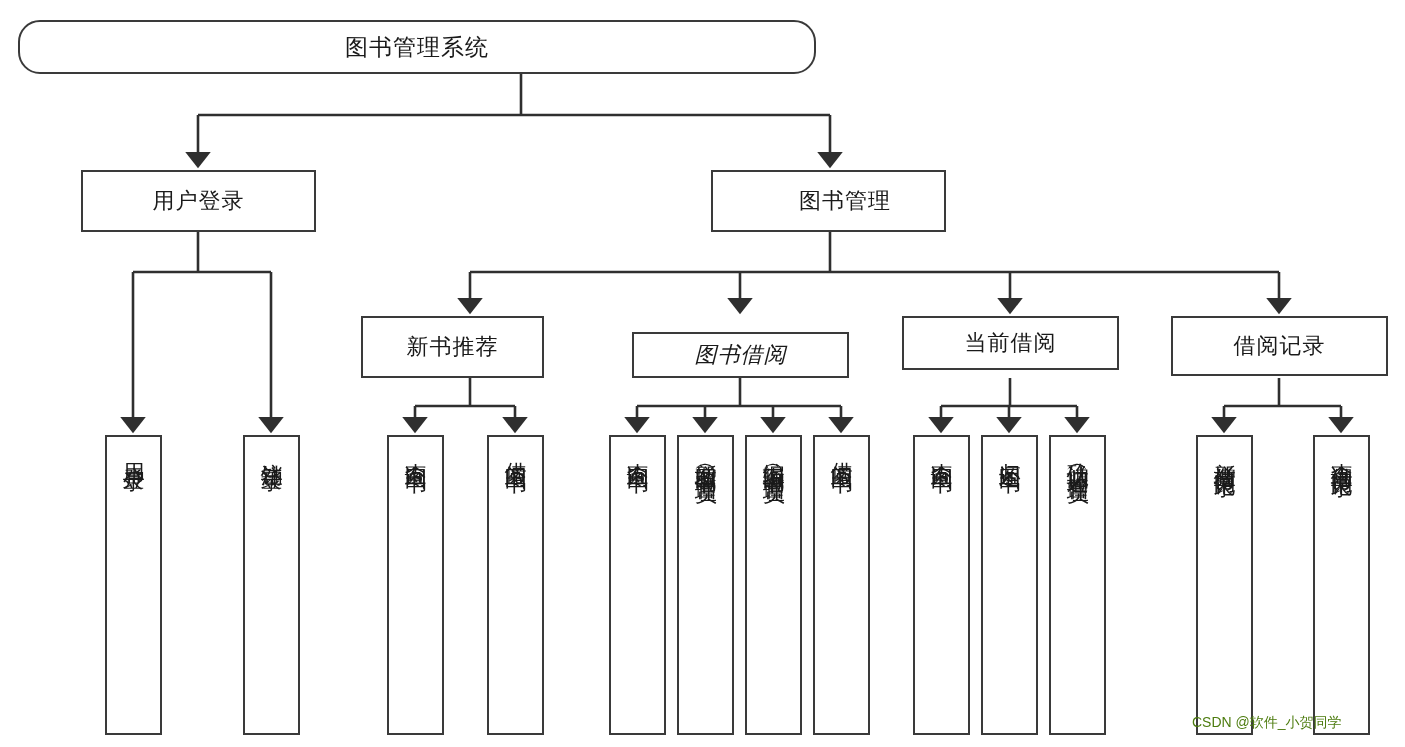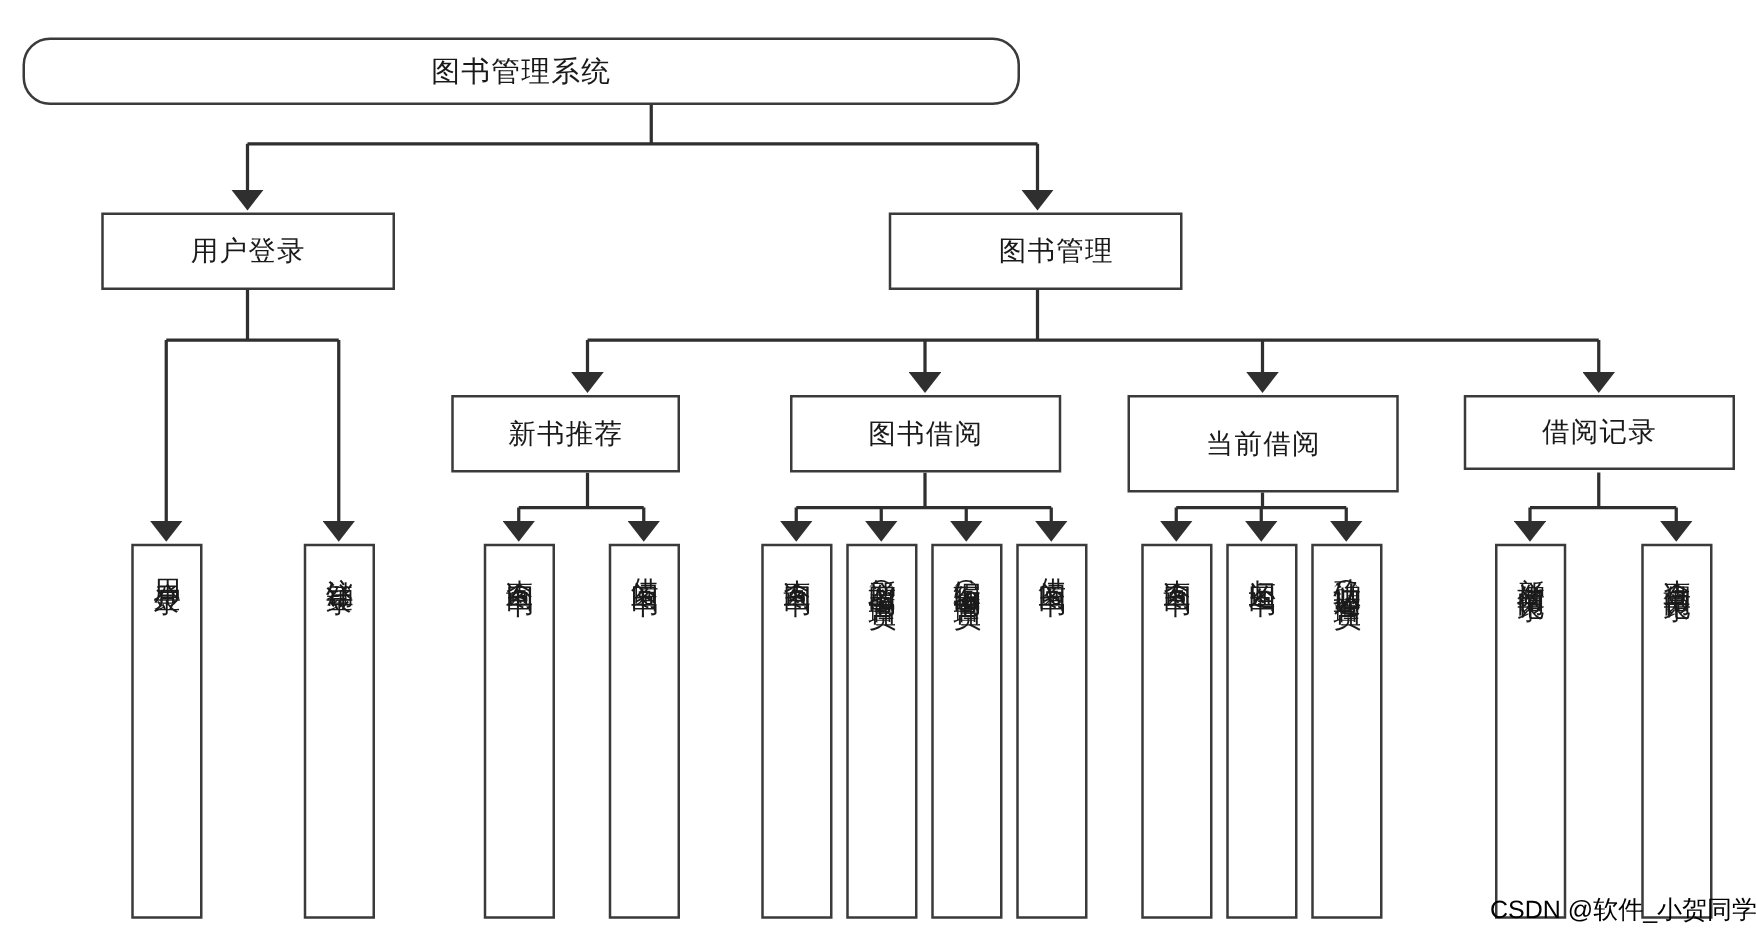--- a/index.html
+++ b/index.html
@@ -44,22 +44,22 @@
     text-orientation:upright;
     font-size:22px;
     line-height:1.30;
     letter-spacing:3px;
     white-space:nowrap;
   }
 
   #watermark{
     position:absolute;
     left:1192px; top:714px;
-    font-size:20px;
-    color:#000000;
+    font-size:14px;
+    color:#4d7c0f;
     white-space:nowrap;
     pointer-events:none;
   }
 </style>
 </head>
 <body>
 
 <div id="diagram">
 
   <svg id="edges" viewBox="0 0 1405 747" xmlns="http://www.w3.org/2000/svg">
@@ -105,38 +105,38 @@
       <path d="M1009,406 L1009,425" marker-end="url(#arrow)"></path>
       <path d="M1077,406 L1077,425" marker-end="url(#arrow)"></path>
 
       <path d="M1279,378 L1279,406"></path>
       <path d="M1224,406 L1341,406"></path>
       <path d="M1224,406 L1224,425" marker-end="url(#arrow)"></path>
       <path d="M1341,406 L1341,425" marker-end="url(#arrow)"></path>
     </g>
   </svg>
 
-  <div class="node h-node root" style="left:18px;top:30px;width:798px;height:54px;border-radius:22px;">
+  <div class="node h-node root" style="left:18px;top:20px;width:798px;height:54px;border-radius:22px;">
     <span class="lbl">图书管理系统</span>
   </div>
 
   <div class="node h-node" style="left:81px;top:170px;width:235px;height:62px;">
     <span class="lbl">用户登录</span>
   </div>
   <div class="node h-node" style="left:711px;top:170px;width:235px;height:62px;padding-left:33px;">
     <span class="lbl">图书管理</span>
   </div>
 
   <div class="node h-node" style="left:361px;top:316px;width:183px;height:62px;">
     <span class="lbl">新书推荐</span>
   </div>
-  <div class="node h-node" style="left:632px;top:316px;width:217px;height:62px;">
+  <div class="node h-node" style="left:632px;top:332px;width:217px;height:46px;font-style:italic;">
     <span class="lbl">图书借阅</span>
   </div>
-  <div class="node h-node" style="left:902px;top:316px;width:217px;height:78px;">
+  <div class="node h-node" style="left:902px;top:316px;width:217px;height:54px;">
     <span class="lbl">当前借阅</span>
   </div>
   <div class="node h-node" style="left:1171px;top:316px;width:217px;height:60px;">
     <span class="lbl">借阅记录</span>
   </div>
 
   <div class="node leaf" style="left:105px;top:435px;width:57px;height:300px;">
     <span class="lbl">用户登录</span>
   </div>
   <div class="node leaf" style="left:243px;top:435px;width:57px;height:300px;">

